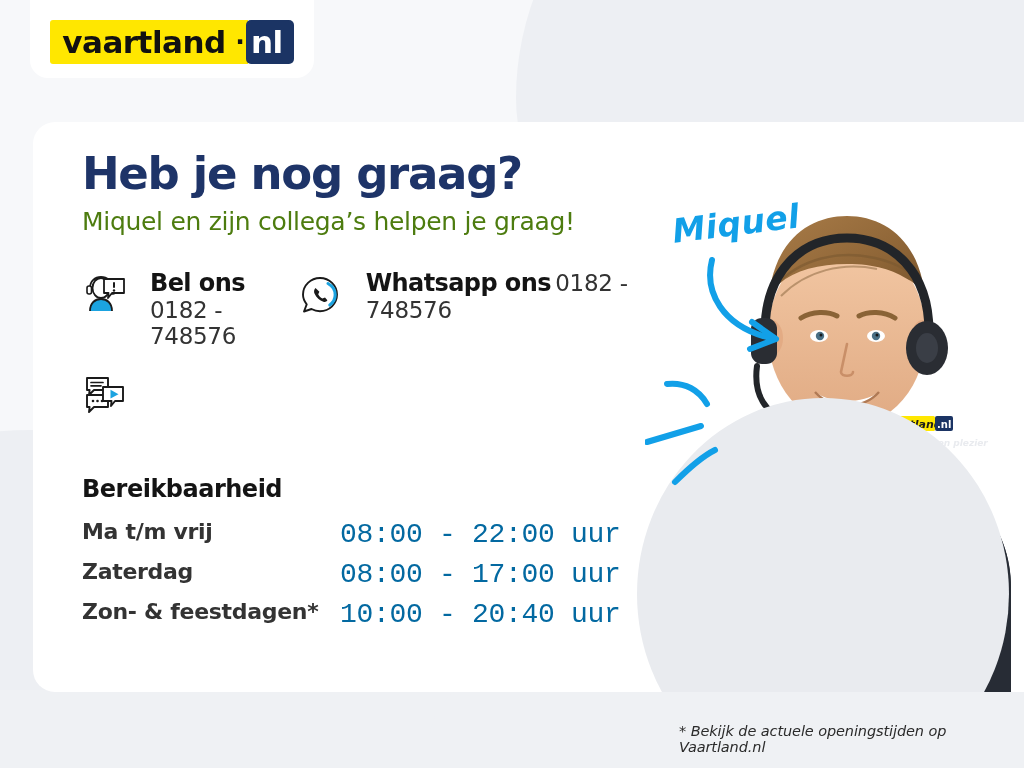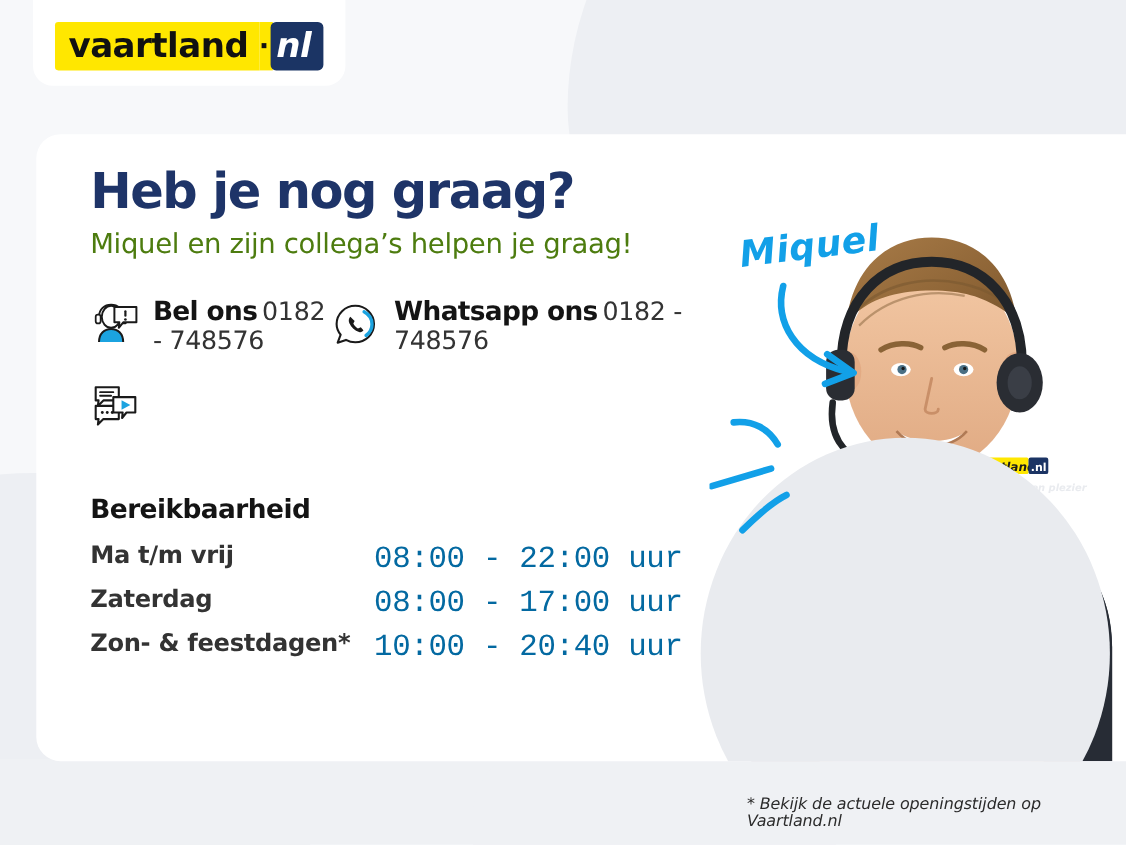--- a/index.html
+++ b/index.html
@@ -61,21 +61,20 @@
     background:#1b3464;
     color:#ffffff;
     font-family:"DejaVu Sans", sans-serif;
     font-weight:bold;
     font-size:31px;
     line-height:44px;
     padding:0 11px 0 5px;
     border-radius:5px;
     margin-left:-2px;
     letter-spacing:-0.5px;
-    font-style:italic;
   }
   .logo-dot{
     color:#111111; font-size:31px; font-weight:bold; line-height:44px;
     background:#ffe700; padding-right:2px;
   }
 
   
   .main-card{
     position:absolute; left:33px; top:122px;
     width:991px; height:570px;
@@ -98,21 +97,21 @@
   .subheadline{
     font-family:"DejaVu Sans", sans-serif;
     font-size:25px;
     color:#4d7c0f;
     margin-top:8px;
     letter-spacing:-0.3px;
   }
 
   .contact-grid{ margin-top:34px; position:relative; }
   .contact-row{ display:flex; }
-  .contact-item{ display:flex; align-items:flex-start; gap:13px; }
+  .contact-item{ display:flex; align-items:flex-start; gap:24px; }
   .contact-item.call{ width:265px; }
   .contact-item.chat{ margin-top:21px; }
   .ci-icon{ width:44px; height:44px; flex:0 0 44px; margin-top:3px; }
   .ci-text .ci-title{
     font-family:"DejaVu Sans", sans-serif;
     font-weight:bold; font-size:24px; color:#141414;
     letter-spacing:-0.6px; line-height:1.15;
   }
   .ci-text .ci-sub{
     font-family:"DejaVu Sans", sans-serif;

